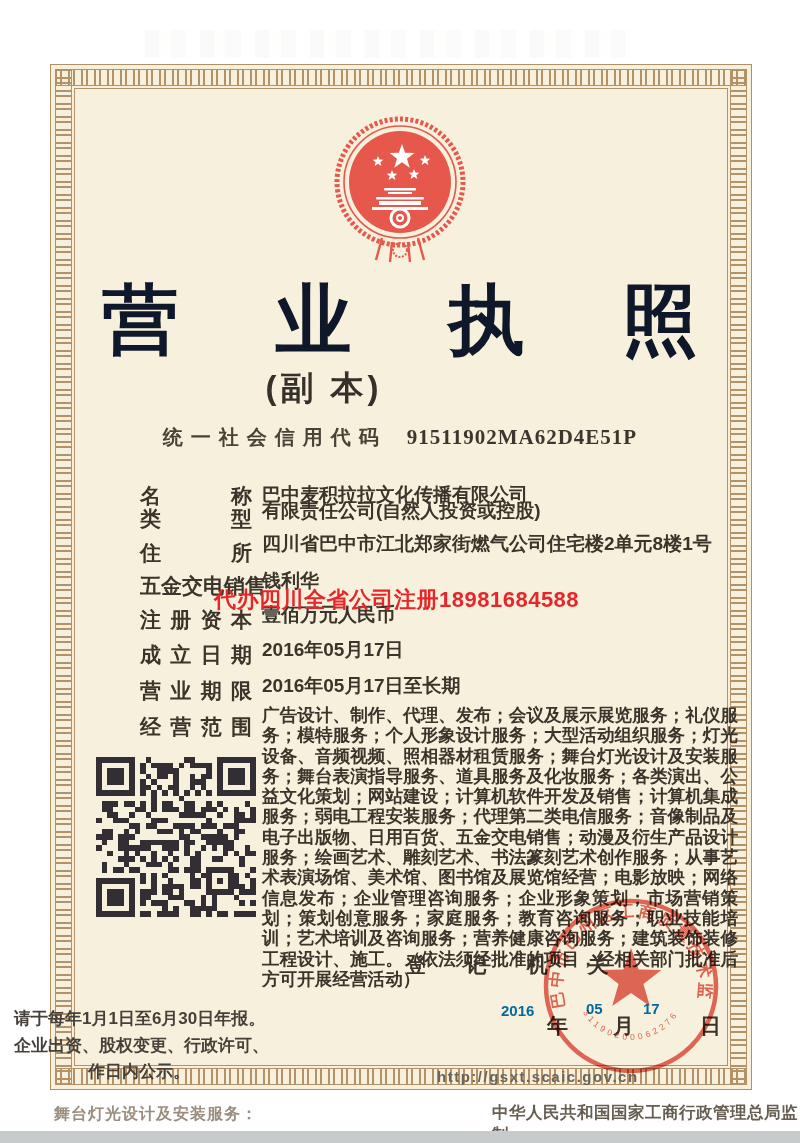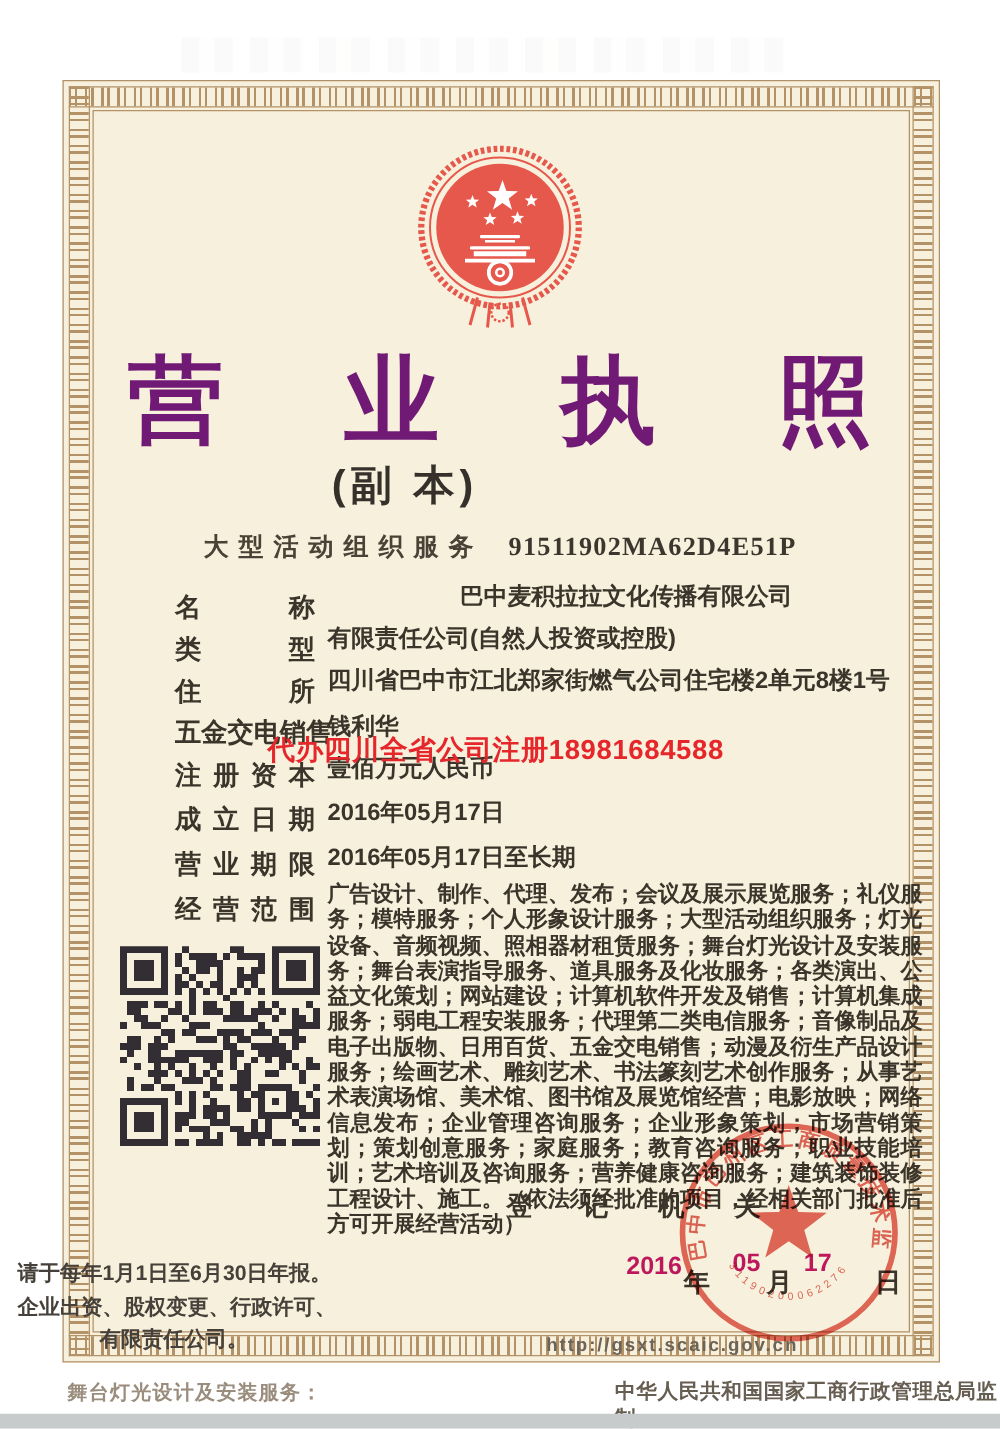--- a/index.html
+++ b/index.html
@@ -19,21 +19,21 @@
   .band.h{left:4px;right:4px;height:15px;border-top:1px solid #b39267;border-bottom:1px solid #b39267;}
   .band.v{top:4px;bottom:4px;width:15px;border-left:1px solid #b39267;border-right:1px solid #b39267;
           background:repeating-linear-gradient(0deg,#b39267 0 2px,rgba(0,0,0,0) 2px 5px,#b39267 5px 7px,rgba(0,0,0,0) 7px 13px);}
   .band.top{top:4px;} .band.bottom{bottom:4px;}
   .band.left{left:4px;} .band.right{right:4px;}
   .inner-line{position:absolute;inset:23px;border:1px solid #b39267;}
 
   
   .title{
     left:0;top:270px;width:800px;text-align:center;
-    font-size:76px;font-weight:700;color:#701a75;
+    font-size:76px;font-weight:700;color:#0f172a;
     letter-spacing:38px;text-indent:38px;white-space:nowrap;
   }
   .subtitle{
     left:0;top:366px;width:648px;text-align:center;
     font-size:33px;font-weight:600;color:#35302a;letter-spacing:4px;
   }
   .credit-line{
     left:0;top:424px;width:800px;display:flex;justify-content:center;
     align-items:baseline;gap:20px;
   }
@@ -58,21 +58,21 @@
   }
 
   
   .watermark{
     left:214px;top:585px;font-size:22px;font-weight:700;color:#e5262b;
     white-space:nowrap;letter-spacing:0.5px;
   }
 
   
   .authority{left:378px;top:951px;font-size:21px;font-weight:700;color:#3a342b;letter-spacing:17px;white-space:nowrap;margin-left:27px;}
-  .d-num{position:absolute;font-size:20px;font-weight:600;color:#be185d;}
+  .d-num{position:absolute;font-size:15px;font-weight:600;color:#0369a1;}
   .d-cjk{position:absolute;font-size:21px;font-weight:700;color:#3a342b;}
 
   
   .notice{left:14px;top:1006px;width:250px;font-size:17px;font-weight:600;color:#46403a;line-height:26.5px;text-align:center;}
   .notice div{white-space:nowrap;}
   .border-url{left:437px;top:1068px;font-size:15px;font-weight:600;color:#6d6459;letter-spacing:1.5px;white-space:nowrap;}
   .footer-left{left:54px;top:1104px;font-size:16px;font-weight:600;color:#9a8d7d;letter-spacing:1px;}
   .footer-right{left:492px;top:1102px;font-size:16.5px;font-weight:600;color:#675e52;letter-spacing:0.5px;}
   .scan-bar{left:0;top:1131px;width:800px;height:12px;background:#c7cbcc;}
   .scan-artifact{left:145px;top:30px;width:485px;height:28px;opacity:.5;
@@ -117,26 +117,26 @@
   </g>
   <g stroke="#ffffff" fill="none">
     <circle cx="82" cy="110" r="9" stroke-width="3"></circle>
     <circle cx="82" cy="110" r="3" stroke-width="2"></circle>
   </g>
 </svg>
 
 <div class="abs title">营 业 执 照</div>
 <div class="abs subtitle">(副  本)</div>
 <div class="abs credit-line">
-  <span class="credit-label">大型活动组织服务</span>
+  <span class="credit-label">统一社会信用代码</span>
   <span class="credit-code">91511902MA62D4E51P</span>
 </div>
 
-<span class="f-label" style="top:472px;">名称</span>
-<span class="f-value" style="top:464px;text-align:center;">巴中麦积拉拉文化传播有限公司</span>
+<span class="f-label" style="top:482px;">名称</span>
+<span class="f-value" style="top:482px;">巴中麦积拉拉文化传播有限公司</span>
 
 <span class="f-label" style="top:505px;">类型</span>
 <span class="f-value" style="top:498px;">有限责任公司(自然人投资或控股)</span>
 
 <span class="f-label" style="top:539px;">住所</span>
 <span class="f-value" style="top:531px;">四川省巴中市江北郑家街燃气公司住宅楼2单元8楼1号</span>
 
 <span class="f-label" style="top:572px;">五金交电销售</span>
 <span class="f-value" style="top:568px;">钱利华</span>
 
@@ -495,20 +495,20 @@
     <textPath href="#arcTop" startOffset="2">巴中市巴州区工商质量技术监督管理局</textPath>
   </text>
   <text font-size="8.5" fill="#e0564a" letter-spacing="3.5" font-family="Liberation Sans, DejaVu Sans, sans-serif">
     <textPath href="#arcBottom" startOffset="4">31190200062276</textPath>
   </text>
 </svg>
 
 <div class="abs notice">
   <div>请于每年1月1日至6月30日年报。</div>
   <div>企业出资、股权变更、行政许可、</div>
-  <div>有限责任公司。</div>
+  <div>作日内公示。</div>
 </div>
 
 <div class="abs border-url">http://gsxt.scaic.gov.cn</div>
 
 <div class="abs footer-left">舞台灯光设计及安装服务：</div>
 <div class="abs footer-right">中华人民共和国国家工商行政管理总局监制</div>
 <div class="abs scan-bar"></div>
 
 </body></html>

